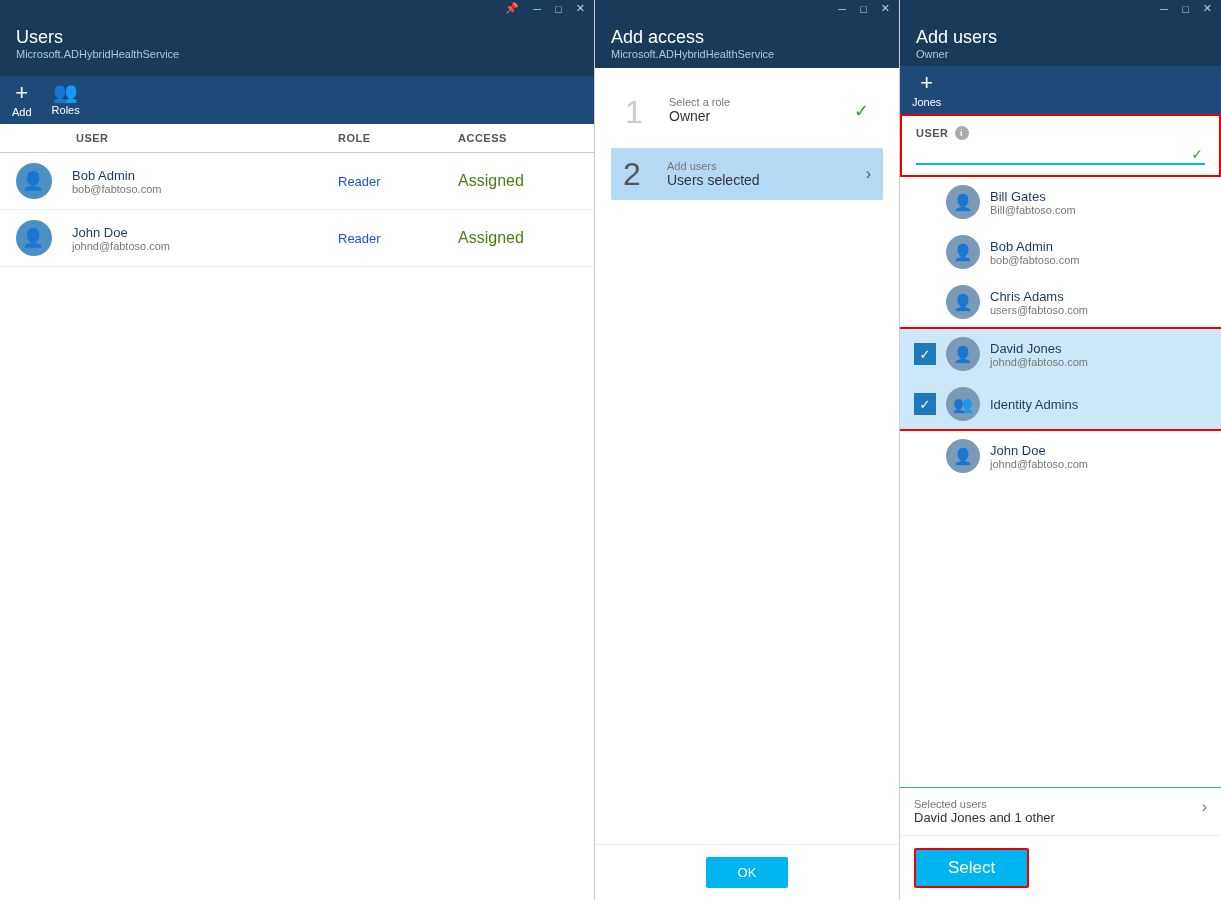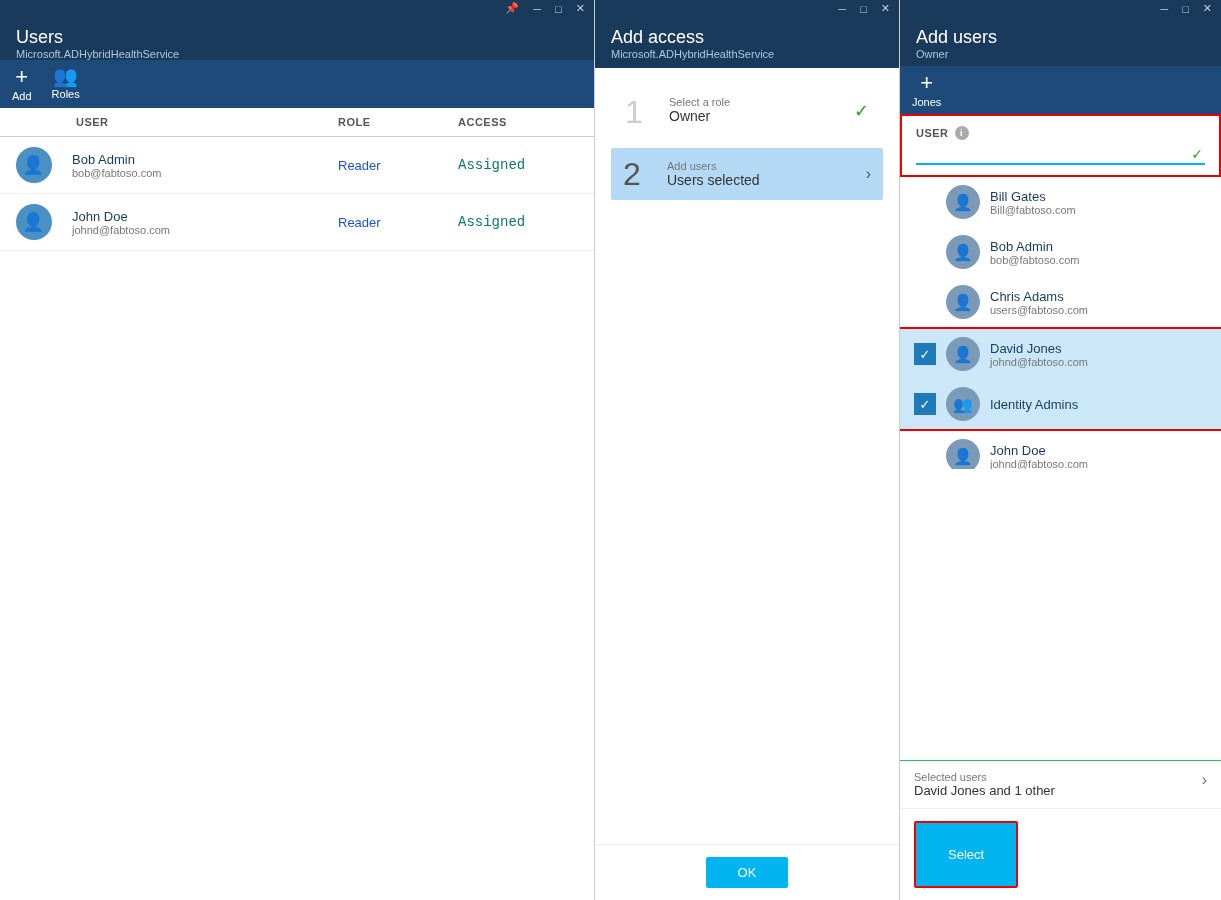--- a/index.html
+++ b/index.html
@@ -10,21 +10,21 @@
       width: 595px;
       height: 900px;
       background: #fff;
       display: flex;
       flex-direction: column;
       border-right: 1px solid #ccc;
     }
     .panel-header-dark {
       background: #1a3a5c;
       color: #fff;
-      padding: 10px 16px 0;
+      padding: 10px 16px 16px;
     }
     .panel-header-dark .title { font-size: 18px; font-weight: 300; }
     .panel-header-dark .subtitle { font-size: 11px; color: #aac8e0; }
     .toolbar {
       background: #1e4a7a;
       padding: 6px 12px;
       display: flex;
       gap: 20px;
     }
     .toolbar-btn {
@@ -74,21 +74,21 @@
       border-radius: 50%;
       display: flex;
       align-items: center;
       justify-content: center;
       color: #fff;
       font-size: 18px;
     }
     .user-info .name { font-size: 13px; color: #1a3a5c; font-weight: 500; }
     .user-info .email { font-size: 11px; color: #777; }
     .user-role { font-size: 13px; color: #1d4ed8; }
-    .user-access { font-size: 14px; color: #0f766e; font-family: Liberation Mono, monospace; }
+    .user-access { font-size: 16px; color: #4d7c0f; }
 
     
     .panel-access {
       width: 305px;
       height: 900px;
       background: #fff;
       display: flex;
       flex-direction: column;
       border-right: 1px solid #ccc;
     }
@@ -250,22 +250,22 @@
     .add-users-action {
       padding: 12px 14px;
       border-top: 1px solid #eee;
       display: flex;
       justify-content: flex-start;
     }
     .btn-select {
       background: #00b4f0;
       color: #fff;
       border: 2px solid #e00;
-      padding: 24px 32px;
-      font-size: 13px;
+      padding: 8px 32px;
+      font-size: 17px;
       cursor: pointer;
       border-radius: 2px;
     }
     .win-btn {
       background: none;
       border: none;
       color: #aaa;
       font-size: 13px;
       cursor: pointer;
       padding: 0 3px;

